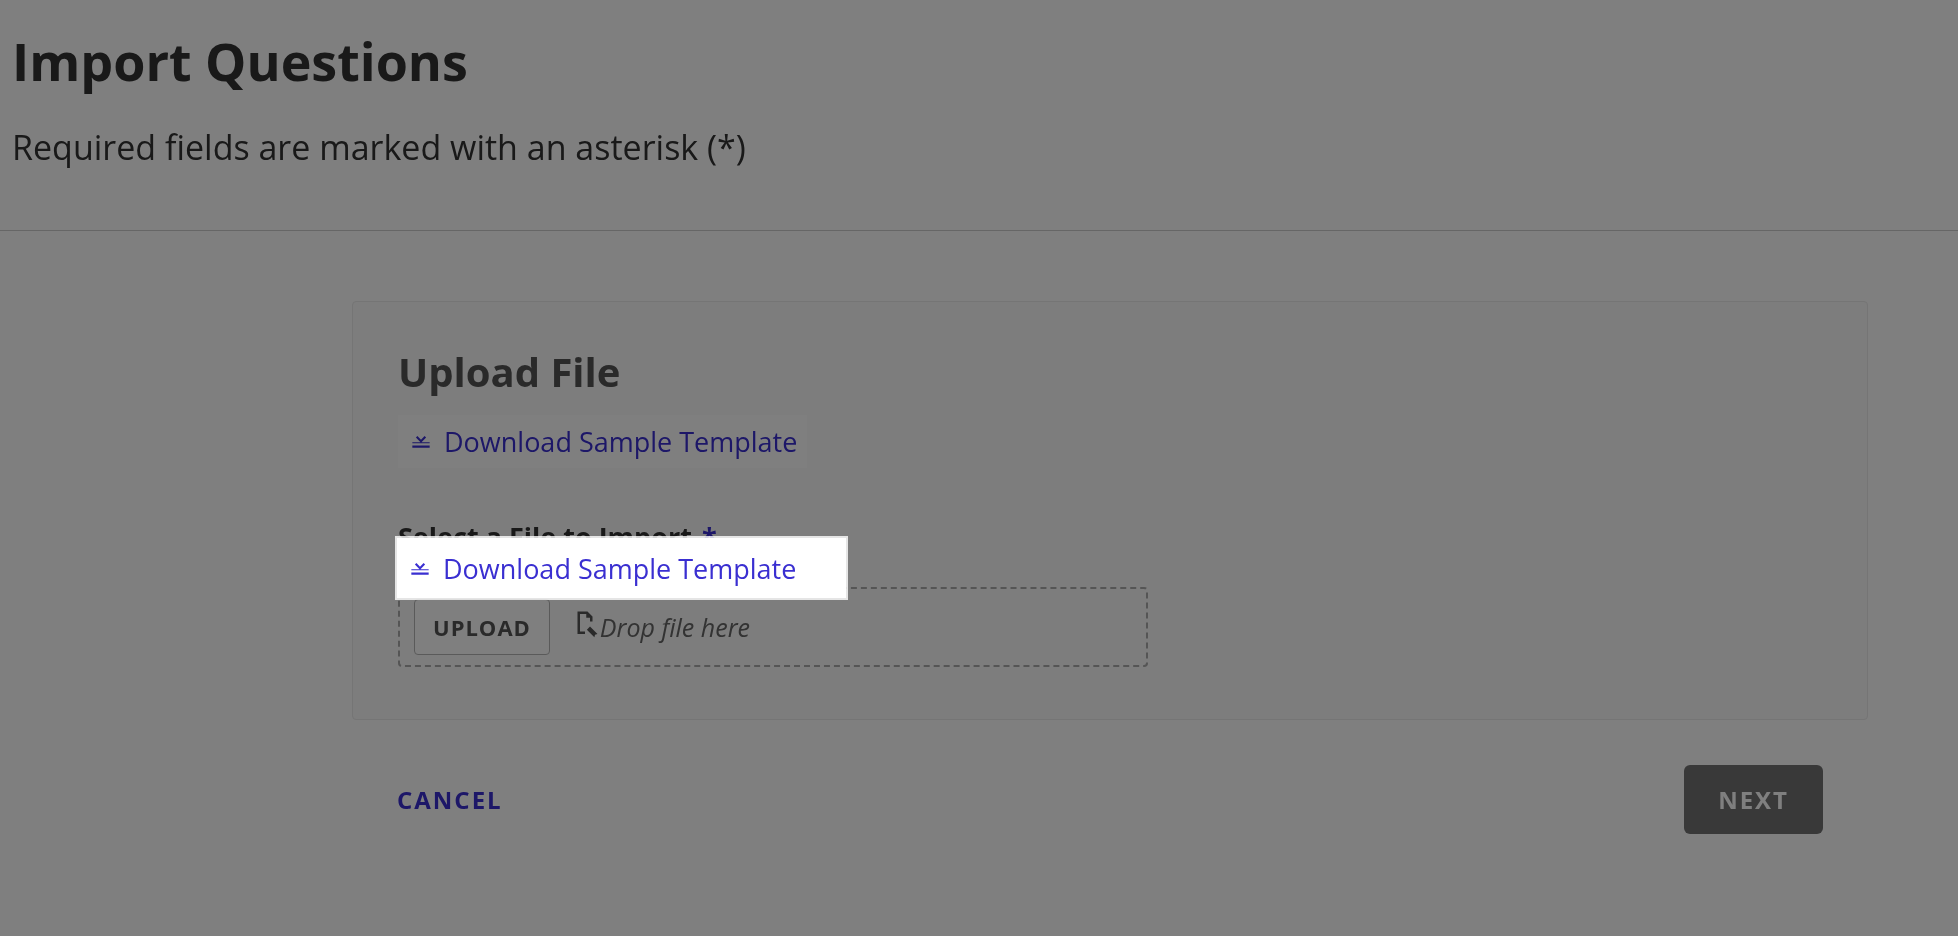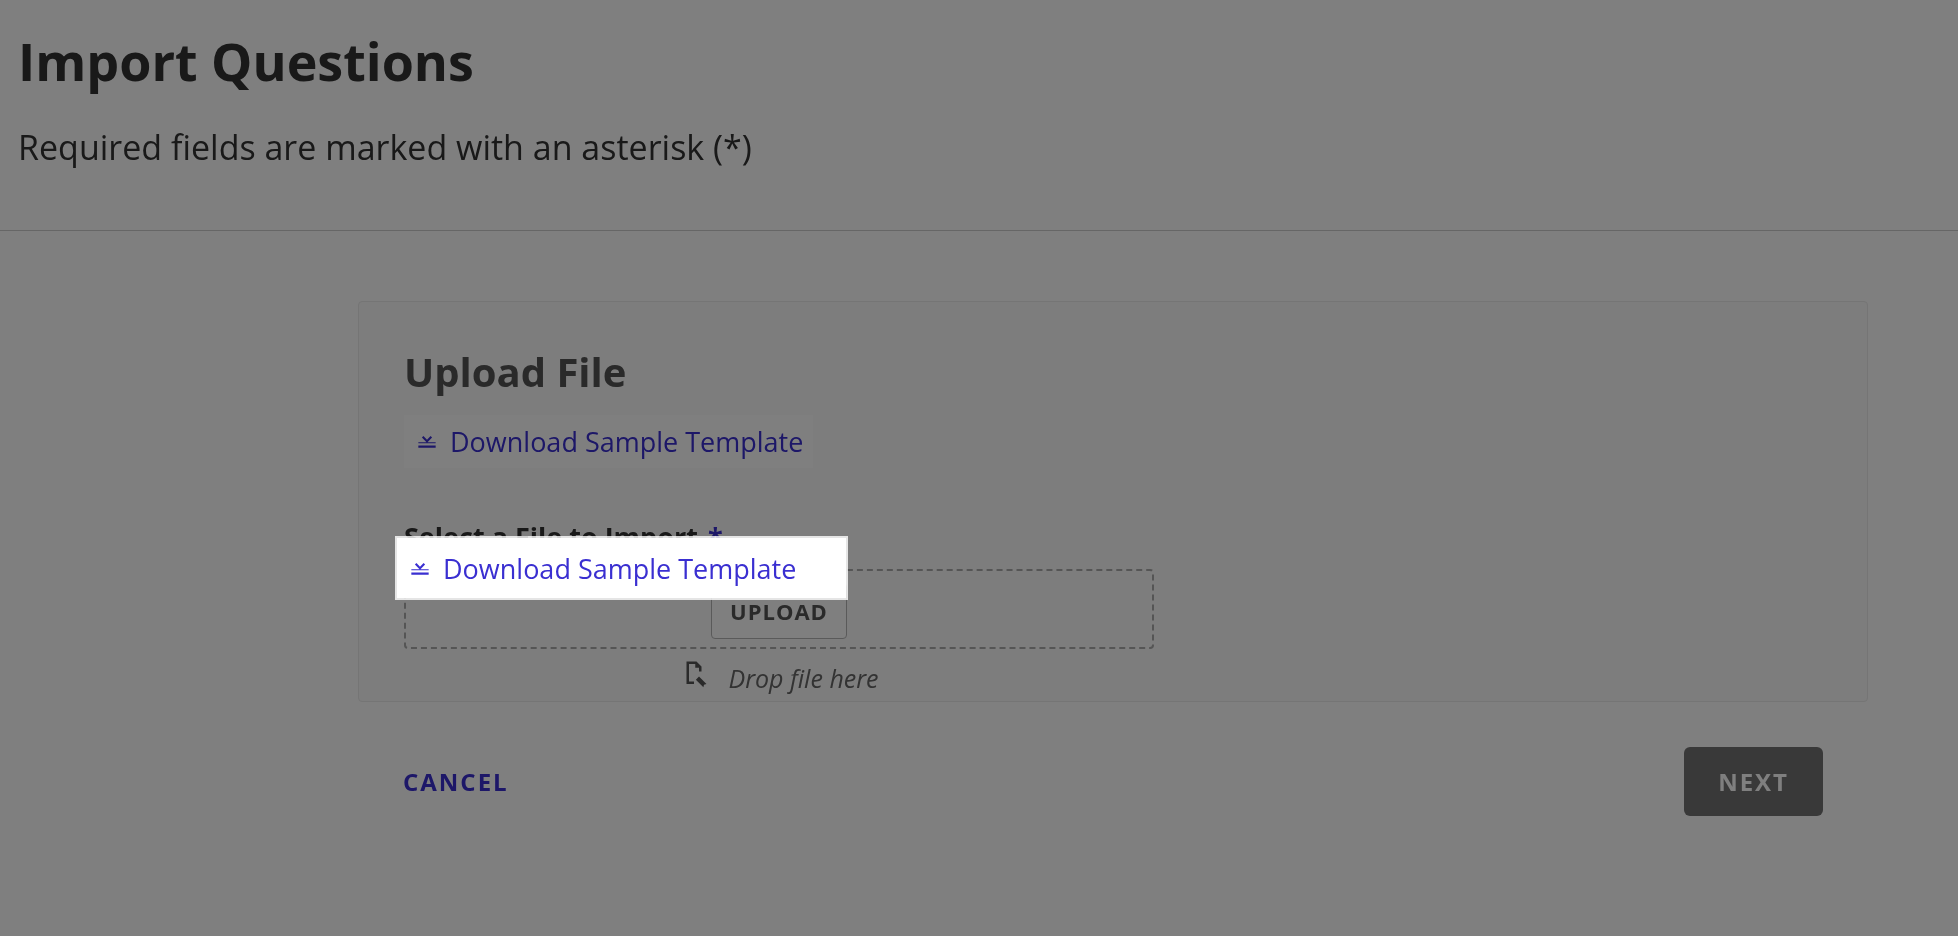--- a/index.html
+++ b/index.html
@@ -11,21 +11,21 @@
       font-family: "Open Sans", "Segoe UI", Arial, sans-serif;
       width: 1958px;
       height: 936px;
       background: #fff;
       position: relative;
       overflow: hidden;
     }
     .page {
       width: 100%;
       height: 100%;
-      padding: 25px 30px 0 18px;
+      padding: 25px 30px 0 12px;
     }
     .page-title {
       font-size: 52px;
       font-weight: 700;
       color: #333;
       margin-bottom: 28px;
     }
     .required-note {
       font-size: 34px;
       color: #333;
@@ -67,21 +67,21 @@
       color: #3a2fd1;
       font-size: 27px;
     }
     .download-link-wrapper svg {
       width: 26px;
       height: 26px;
       fill: #3a2fd1;
     }
     .field-label-row {
       margin-top: 50px;
-      margin-bottom: 14px;
+      margin-bottom: 32px;
     }
     .field-label {
       font-size: 27px;
       font-weight: 700;
       color: #333;
       display: inline;
     }
     .asterisk {
       color: #3a2fd1;
       font-weight: 700;
@@ -90,38 +90,37 @@
     }
     .dropzone {
       border: 2px dashed #aaa;
       border-radius: 4px;
       padding: 12px 14px;
       display: flex;
       align-items: center;
       gap: 20px;
       width: 750px;
       height: 80px;
-      flex-direction: column;
     }
     .upload-btn {
       border: 1px solid #b5b5b5;
       background: #fff;
       border-radius: 4px;
       padding: 12px 18px;
       font-size: 22px;
       font-weight: 700;
       letter-spacing: 1px;
       color: #555;
       cursor: pointer;
       font-family: inherit;
     }
     .dropzone-text {
       display: inline-flex;
       align-items: center;
-      gap: 19px;
+      gap: 0;
       color: #666;
       font-size: 25px;
       font-style: italic;
       justify-content: center;
     }
     .dropzone-text svg {
       width: 30px;
       height: 30px;
       fill: #555;
       font-style: normal;

